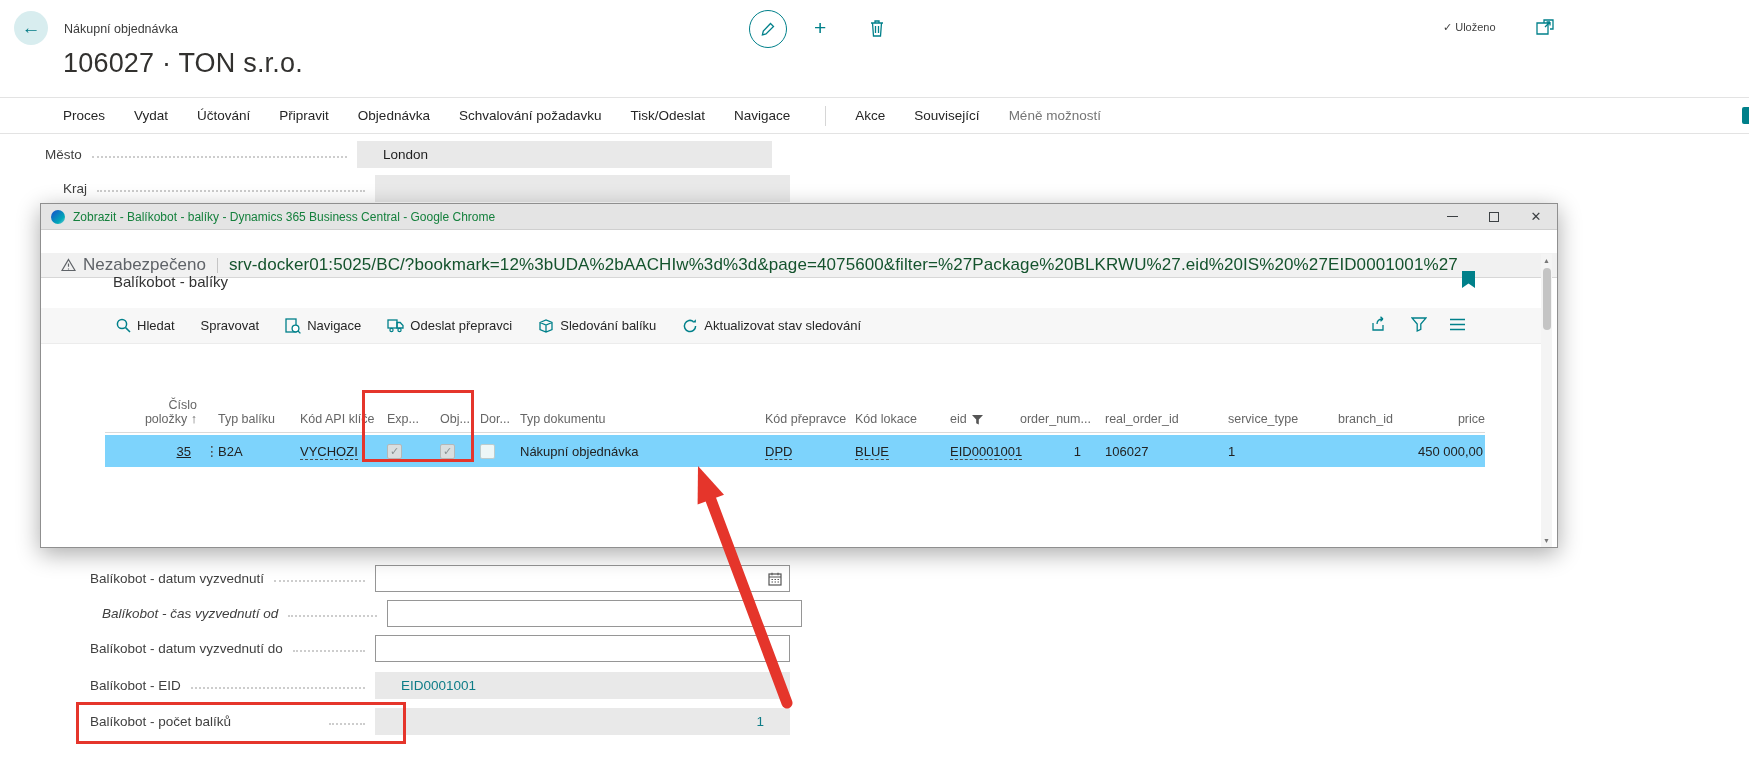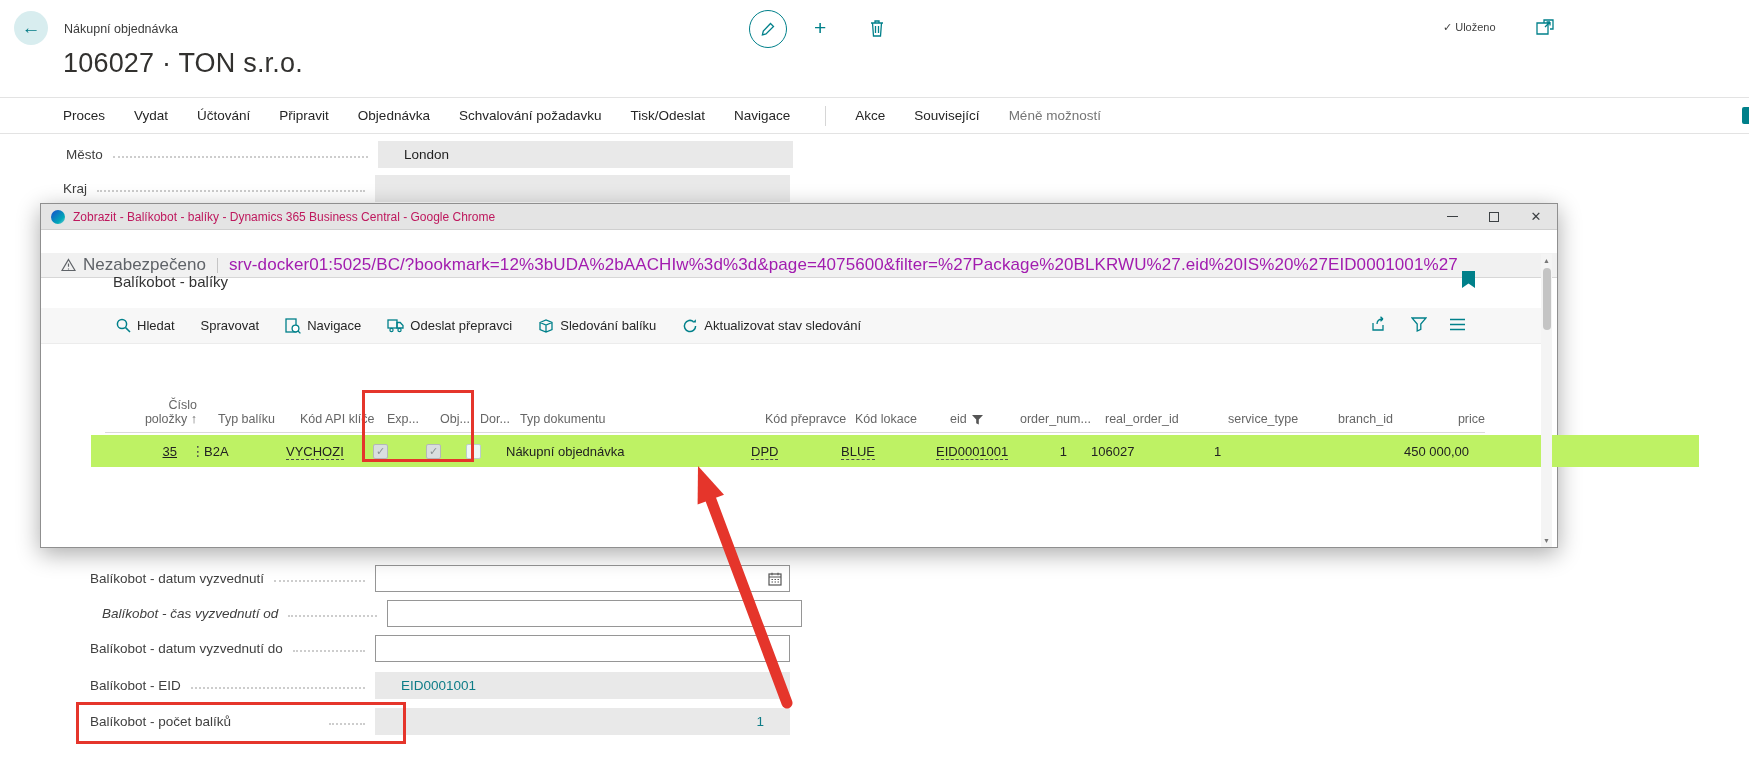--- a/index.html
+++ b/index.html
@@ -36,42 +36,42 @@
   .fval.input { background:#fff; border:1px solid #969696; position:relative; }
   .teal-link { color:#0e7c87; }
   .fval .right { margin-left:auto; }
   .cal-icon { position:absolute; right:7px; top:6px; }
 
   
   .chrome-win { left:40px; top:203px; width:1518px; height:345px; background:#fff;
     border:1px solid #8f8f8f; box-shadow:0 6px 22px rgba(0,0,0,.33); z-index:5; }
   .win-titlebar { height:26px; background:#e4e4e4; border-bottom:1px solid #cfcfcf; display:flex; align-items:center; padding-left:10px; }
   .win-ico { width:14px; height:14px; border-radius:50%; background:linear-gradient(135deg,#1459c8 10%,#00a8b8 70%, #7ad1da); margin-right:8px; }
-  .win-title { font-size:12px; color:#be185d; flex:1; }
+  .win-title { font-size:12px; color:#15803d; flex:1; }
   .win-ctl { width:42px; height:25px; display:flex; align-items:center; justify-content:center; color:#3c4043; font-size:13px; cursor:pointer; }
   .win-ctl .minbar { width:11px; height:1.4px; background:#3c4043; }
   .win-ctl .maxbox { width:10px; height:10px; border:1.2px solid #3c4043; }
   .urlbar { height:25px; background:#f1f1f1; border-bottom:1px solid #d7d7d7; display:flex; align-items:center; padding-left:20px; font-size:17px; color:#5f6368;margin-top:23px; }
   .urlbar .sep { width:1px; height:15px; background:#c5c5c5; margin:0 11px; }
-  .urlbar .url { color:#a21caf; letter-spacing:.1px; }
+  .urlbar .url { color:#14532d; letter-spacing:.1px; }
   .pop-title { left:113px; top:273px; font-size:15px; color:#333; z-index:6; }
   .bookmark { left:1462px; top:271px; z-index:6; }
   .pop-toolbar { left:41px; top:308px; width:1500px; height:36px; background:#f7f7f7; border-bottom:1px solid #ececec;
     display:flex; align-items:center; padding-left:75px; font-size:13px; color:#262626; z-index:6; }
   .tb-item { display:flex; align-items:flex-start; margin-right:26px; cursor:pointer; white-space:nowrap; }
   .tb-item svg { margin-right:6px; }
   .tb-right { position:absolute; right:75px; display:flex; align-items:center; gap:22px; }
 
   
   .tgrid { display:grid; grid-template-columns:100px 13px 82px 75px 53px 52px 40px 245px 90px 95px 70px 75px 133px 110px 70px 77px; }
   .thead { left:105px; top:385px; width:1380px; height:48px; z-index:6; font-size:12.5px; color:#666;
     align-items:end; padding-bottom:0; border-bottom:1px solid #dadada; }
   .thead > div { padding-bottom:6px; white-space:nowrap; }
   .h-right { text-align:right; }
-  .trow { left:91px; top:435px; width:1608px; height:32px; z-index:6; background:#bef264; align-items:center; font-size:13px; color:#222; }
+  .trow { left:105px; top:435px; width:1380px; height:32px; z-index:6; background:#7dd3fc; align-items:center; font-size:13px; color:#222; }
   .trow > div { white-space:nowrap; }
   .cell-r { text-align:right; padding-right:14px; }
   .link-solid { text-decoration:underline; cursor:pointer; }
   .link-dash { border-bottom:1px dashed #4c4c4c; cursor:pointer; }
   .cb { width:15px; height:15px; border:1px solid #bccccd; background:#eef7f7; border-radius:2px; margin-left:12px;
     display:flex; align-items:center; justify-content:center; font-size:11px; color:#8b9293; cursor:pointer; }
   .cb.checked { background:#d9dedf; border-color:#b3b8b9; }
   .cb.checked::after { content:"✓"; }
   .dots3 { color:#4a4a4a; font-size:14px; }
   .funnel-mini { margin-left:5px; vertical-align:-2px; }
@@ -125,21 +125,21 @@
   <span class="mi">Schvalování požadavku</span>
   <span class="mi">Tisk/Odeslat</span>
   <span class="mi">Navigace</span>
   <span class="vsep"></span>
   <span class="mi">Akce</span>
   <span class="mi">Související</span>
   <span class="mi more">Méně možností</span>
 </div>
 <div class="abs edge-teal"></div>
 
-<div class="frow" style="left:66px; top:140px; width:727px;">
+<div class="frow" style="left:45px; top:140px; width:727px;">
   <span class="flabel">Město</span>
   <span class="leader"></span>
   <div class="fval gray">
       <span>London</span>
     </div>
 </div>
 <div class="frow" style="left:63px; top:174px; width:727px;">
   <span class="flabel">Kraj</span>
   <span class="leader"></span>
   <div class="fval gray">

